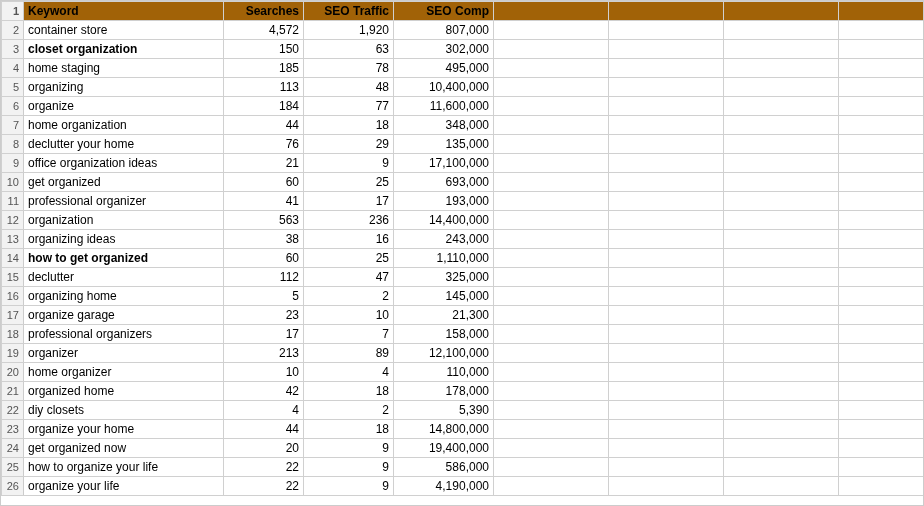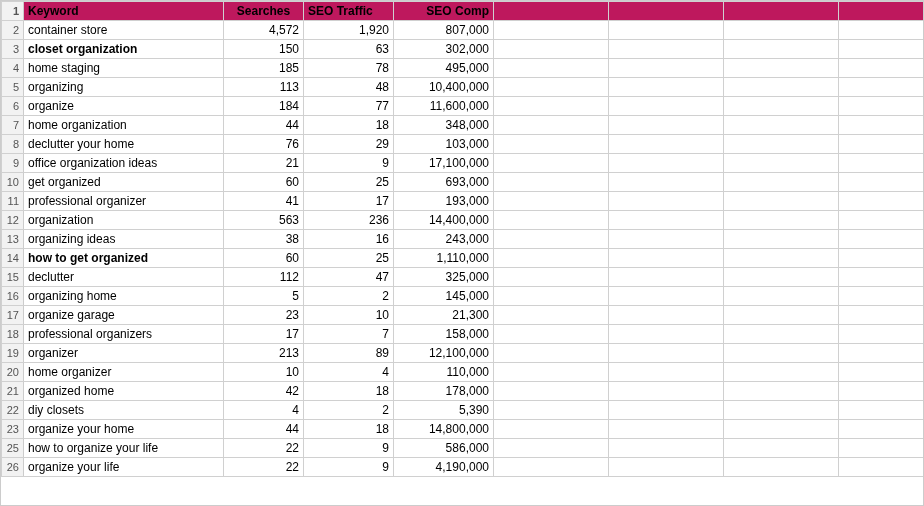--- a/index.html
+++ b/index.html
@@ -21,21 +21,21 @@
       table-layout: fixed;
     }
     th, td {
       border: 1px solid #d0d0d0;
       padding: 2px 4px;
       white-space: nowrap;
       overflow: hidden;
       text-overflow: ellipsis;
     }
     th {
-      background: #be185d;
+      background: #a16207;
       font-weight: bold;
       text-align: left;
     }
     td.num {
       text-align: right;
     }
     tr:nth-child(even) {
       background: #fff;
     }
     tr:nth-child(odd) {
@@ -74,22 +74,22 @@
       <col style="width:100px">
       <col style="width:115px">
       <col style="width:115px">
       <col style="width:115px">
       <col style="width:87px">
     </colgroup>
     <thead>
       <tr class="header-row">
         <th class="row-num">1</th>
         <th class="col-keyword">Keyword</th>
-        <th class="col-searches" style="text-align:center">Searches</th>
-        <th class="col-seotraffic" style="text-align:left">SEO Traffic</th>
+        <th class="col-searches" style="text-align:right">Searches</th>
+        <th class="col-seotraffic" style="text-align:right">SEO Traffic</th>
         <th class="col-seocomp" style="text-align:right">SEO Comp</th>
         <th class="col-extra"></th>
         <th class="col-extra"></th>
         <th class="col-extra"></th>
         <th class="col-extra"></th>
       </tr>
     </thead>
     <tbody id="table-body">
     <tr>
       <td class="row-num">2</td>
@@ -155,21 +155,21 @@
       <td class="col-extra"></td>
       <td class="col-extra"></td>
       <td class="col-extra"></td>
       <td class="col-extra"></td>
     </tr>
         <tr>
       <td class="row-num">8</td>
       <td class="keyword-cell col-keyword" style="">declutter your home</td>
       <td class="num col-searches">76</td>
       <td class="num col-seotraffic">29</td>
-      <td class="num col-seocomp">103,000</td>
+      <td class="num col-seocomp">135,000</td>
       <td class="col-extra"></td>
       <td class="col-extra"></td>
       <td class="col-extra"></td>
       <td class="col-extra"></td>
     </tr>
         <tr>
       <td class="row-num">9</td>
       <td class="keyword-cell col-keyword" style="">office organization ideas</td>
       <td class="num col-searches">21</td>
       <td class="num col-seotraffic">9</td>
@@ -327,20 +327,31 @@
       <td class="keyword-cell col-keyword" style="">organize your home</td>
       <td class="num col-searches">44</td>
       <td class="num col-seotraffic">18</td>
       <td class="num col-seocomp">14,800,000</td>
       <td class="col-extra"></td>
       <td class="col-extra"></td>
       <td class="col-extra"></td>
       <td class="col-extra"></td>
     </tr>
         <tr>
+      <td class="row-num">24</td>
+      <td class="keyword-cell col-keyword" style="">get organized now</td>
+      <td class="num col-searches">20</td>
+      <td class="num col-seotraffic">9</td>
+      <td class="num col-seocomp">19,400,000</td>
+      <td class="col-extra"></td>
+      <td class="col-extra"></td>
+      <td class="col-extra"></td>
+      <td class="col-extra"></td>
+    </tr>
+        <tr>
       <td class="row-num">25</td>
       <td class="keyword-cell col-keyword" style="font-weight:normal;margin-left:10px;">how to organize your life</td>
       <td class="num col-searches">22</td>
       <td class="num col-seotraffic">9</td>
       <td class="num col-seocomp">586,000</td>
       <td class="col-extra"></td>
       <td class="col-extra"></td>
       <td class="col-extra"></td>
       <td class="col-extra"></td>
     </tr>

